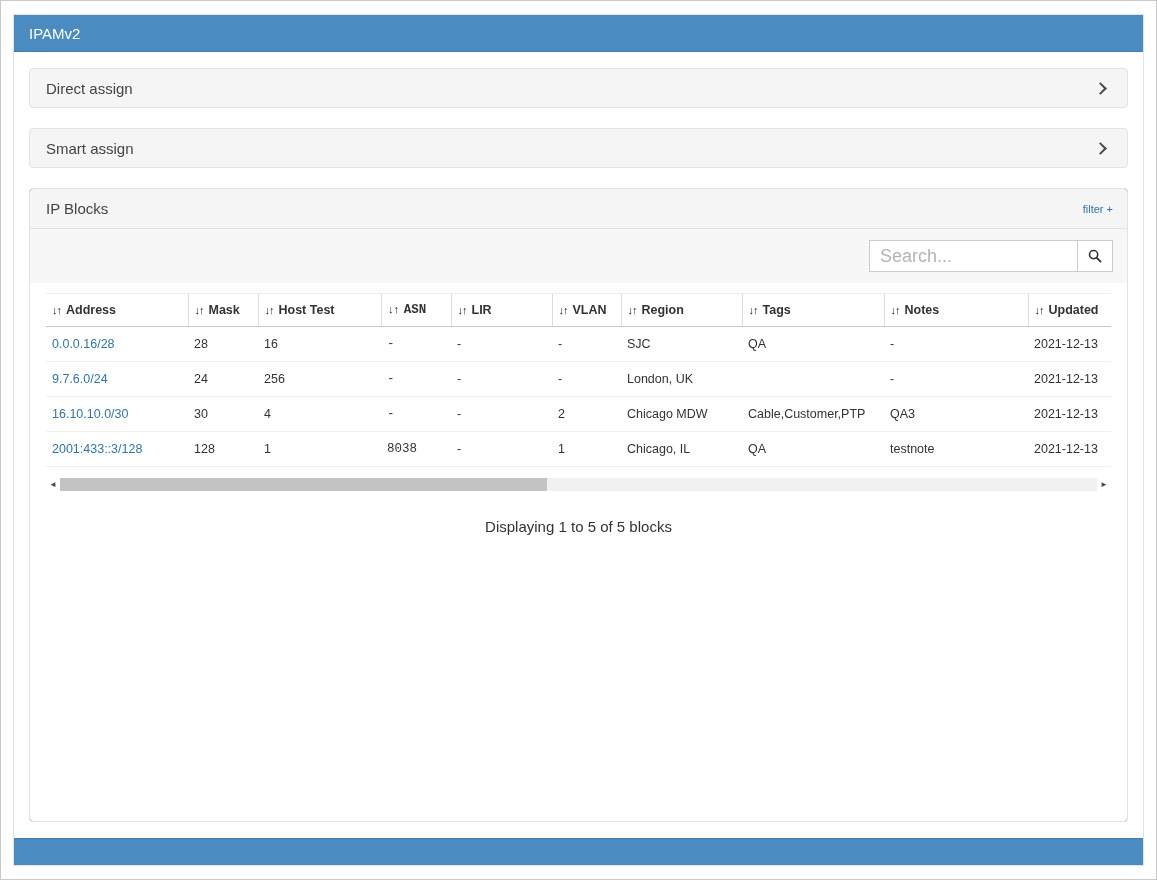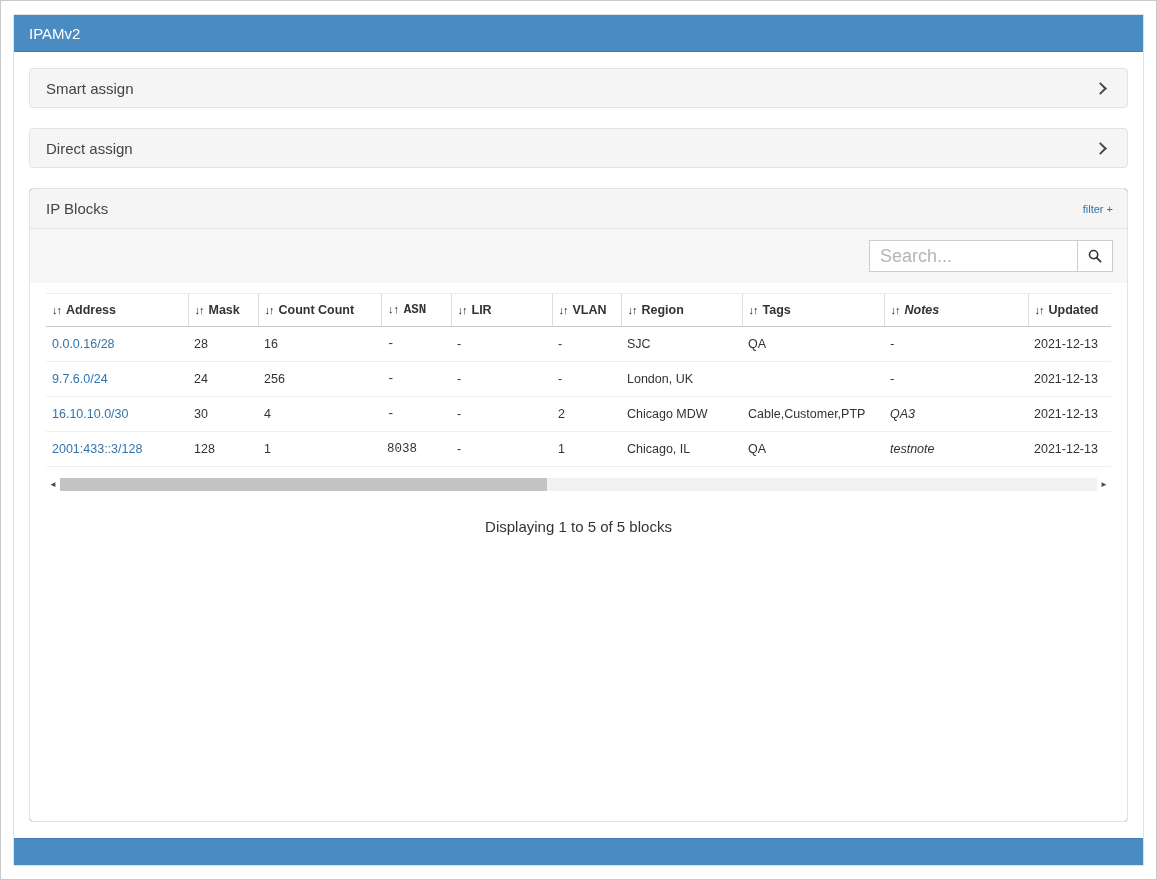--- a/index.html
+++ b/index.html
@@ -135,21 +135,21 @@
   table.blocks td a{ color:#3174ad; text-decoration:none; }
   
   table.blocks th:nth-child(1), table.blocks td:nth-child(1){ width:142px; }
   table.blocks th:nth-child(2), table.blocks td:nth-child(2){ width:70px; }
   table.blocks th:nth-child(3), table.blocks td:nth-child(3){ width:123px; }
   table.blocks th:nth-child(4), table.blocks td:nth-child(4){ width:70px;font-family:Liberation Mono, monospace; }
   table.blocks th:nth-child(5), table.blocks td:nth-child(5){ width:101px; }
   table.blocks th:nth-child(6), table.blocks td:nth-child(6){ width:69px; }
   table.blocks th:nth-child(7), table.blocks td:nth-child(7){ width:121px; }
   table.blocks th:nth-child(8), table.blocks td:nth-child(8){ width:142px; }
-  table.blocks th:nth-child(9), table.blocks td:nth-child(9){ width:144px;font-style:italic; }
+  table.blocks th:nth-child(9), table.blocks td:nth-child(9){ width:144px; }
   table.blocks th:nth-child(10), table.blocks td:nth-child(10){ width:auto; }
 
   .scrollbar{
     display:flex;
     align-items:center;
     margin:10px 16px 0;
     height:15px;
   }
   .sb-arrow{
     flex:0 0 14px;
@@ -193,26 +193,26 @@
 
 <div class="wrapper">
 
   <div class="app-header">
     <span class="app-title">IPAMv2</span>
   </div>
 
   <div class="content">
 
     <div class="collapse-panel">
-      <span class="panel-label">Smart assign</span>
+      <span class="panel-label">Direct assign</span>
       <span class="chevron"></span>
     </div>
 
     <div class="collapse-panel">
-      <span class="panel-label">Direct assign</span>
+      <span class="panel-label">Smart assign</span>
       <span class="chevron"></span>
     </div>
 
     <div class="ipblocks-panel">
       <div class="panel-header">
         <span class="panel-label">IP Blocks</span>
         <a href="#" class="filter-link">filter +</a>
       </div>
 
       <div class="panel-body">
@@ -229,21 +229,21 @@
               </span>
             </button>
           </div>
         </div>
 
         <table class="blocks">
           <thead>
             <tr>
                 <th><span class="sort-icon">↓↑</span><span>Address</span></th>
                 <th><span class="sort-icon">↓↑</span><span>Mask</span></th>
-                <th><span class="sort-icon">↓↑</span><span>Count Count</span></th>
+                <th><span class="sort-icon">↓↑</span><span>Host Test</span></th>
                 <th><span class="sort-icon">↓↑</span><span>ASN</span></th>
                 <th><span class="sort-icon">↓↑</span><span>LIR</span></th>
                 <th><span class="sort-icon">↓↑</span><span>VLAN</span></th>
                 <th><span class="sort-icon">↓↑</span><span>Region</span></th>
                 <th><span class="sort-icon">↓↑</span><span>Tags</span></th>
                 <th><span class="sort-icon">↓↑</span><span>Notes</span></th>
                 <th><span class="sort-icon">↓↑</span><span>Updated</span></th>
               </tr>
           </thead>
           <tbody>

